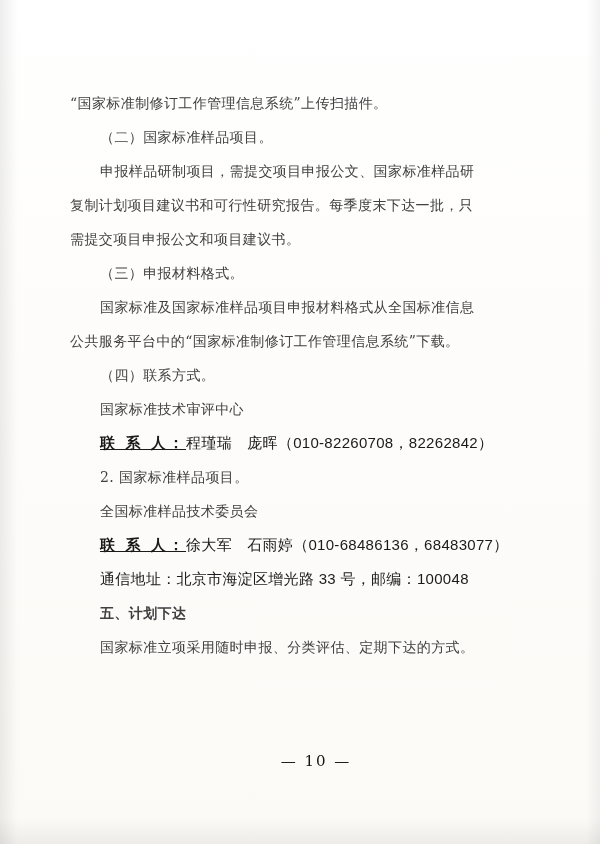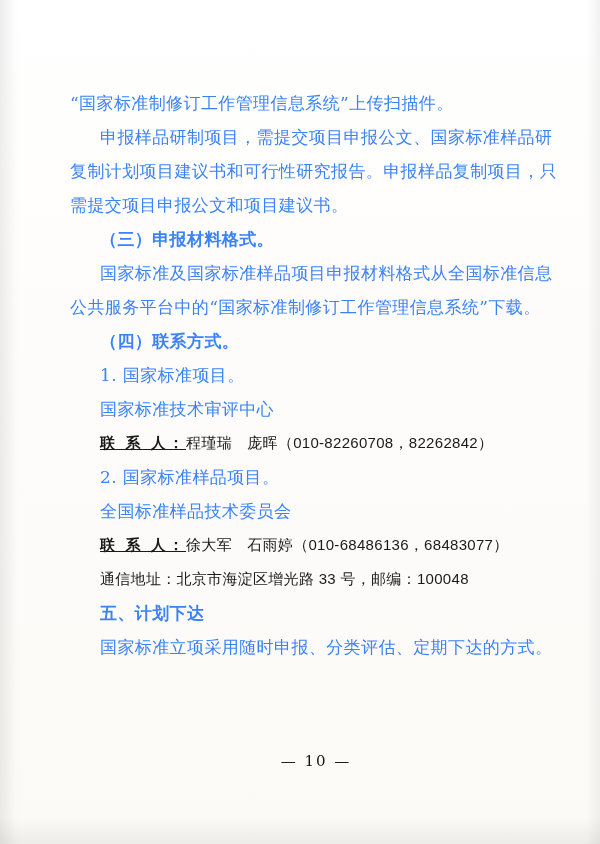--- a/index.html
+++ b/index.html
@@ -27,34 +27,34 @@
     background: linear-gradient(180deg, #ffffff 0%, #fdfcfa 45%, #fbfaf7 100%);
     pointer-events: none;
   }
   .content {
     position: absolute;
     left: 70px;
     top: 86px;
     width: 462px;
   }
   .line {
-    font-size: 17px;
+    font-size: 14px;
     line-height: 34px;
     letter-spacing: 0.4px;
     white-space: nowrap;
-    color: #3b82f6;
+    color: #404040;
   }
   .indent2 {
     text-indent: 30px;
   }
   .bold {
     font-weight: bold;
   }
   .sec-head {
-    font-weight: bold;
+    font-weight: normal;
     text-indent: 30px;
   }
   .contact-line {
     font-size: 15px;
     line-height: 33px;
     letter-spacing: 0.3px;
     white-space: nowrap;
   }
   .label-bold {
     font-weight: bold;
@@ -110,28 +110,28 @@
 
 <div class="page">
   <div class="scan-tint"></div>
   <div class="fold-shadow"></div>
   <div class="edge-shadow-right"></div>
   <div class="edge-shadow-bottom"></div>
 
   <div class="content">
 
     <div class="line">“国家标准制修订工作管理信息系统”上传扫描件。</div>
+    <div class="line indent2">（二）国家标准样品项目。</div>
     <div class="line indent2">申报样品研制项目，需提交项目申报公文、国家标准样品研</div>
-    <div class="line">复制计划项目建议书和可行性研究报告。申报样品复制项目，只</div>
+    <div class="line">复制计划项目建议书和可行性研究报告。每季度末下达一批，只</div>
     <div class="line">需提交项目申报公文和项目建议书。</div>
     <div class="line sec-head">（三）申报材料格式。</div>
     <div class="line indent2">国家标准及国家标准样品项目申报材料格式从全国标准信息</div>
     <div class="line">公共服务平台中的“国家标准制修订工作管理信息系统”下载。</div>
     <div class="line sec-head">（四）联系方式。</div>
-    <div class="line indent2">1. 国家标准项目。</div>
     <div class="line indent2">国家标准技术审评中心</div>
 
     <div class="contact-line indent2">
       <span class="label-bold">联 系 人：</span><span class="mono-ish">程瑾瑞　庞晖（010-82260708，82262842）</span>
     </div>
 
     <div class="line indent2">2. 国家标准样品项目。</div>
     <div class="line indent2">全国标准样品技术委员会</div>
 
     <div class="contact-line indent2">

